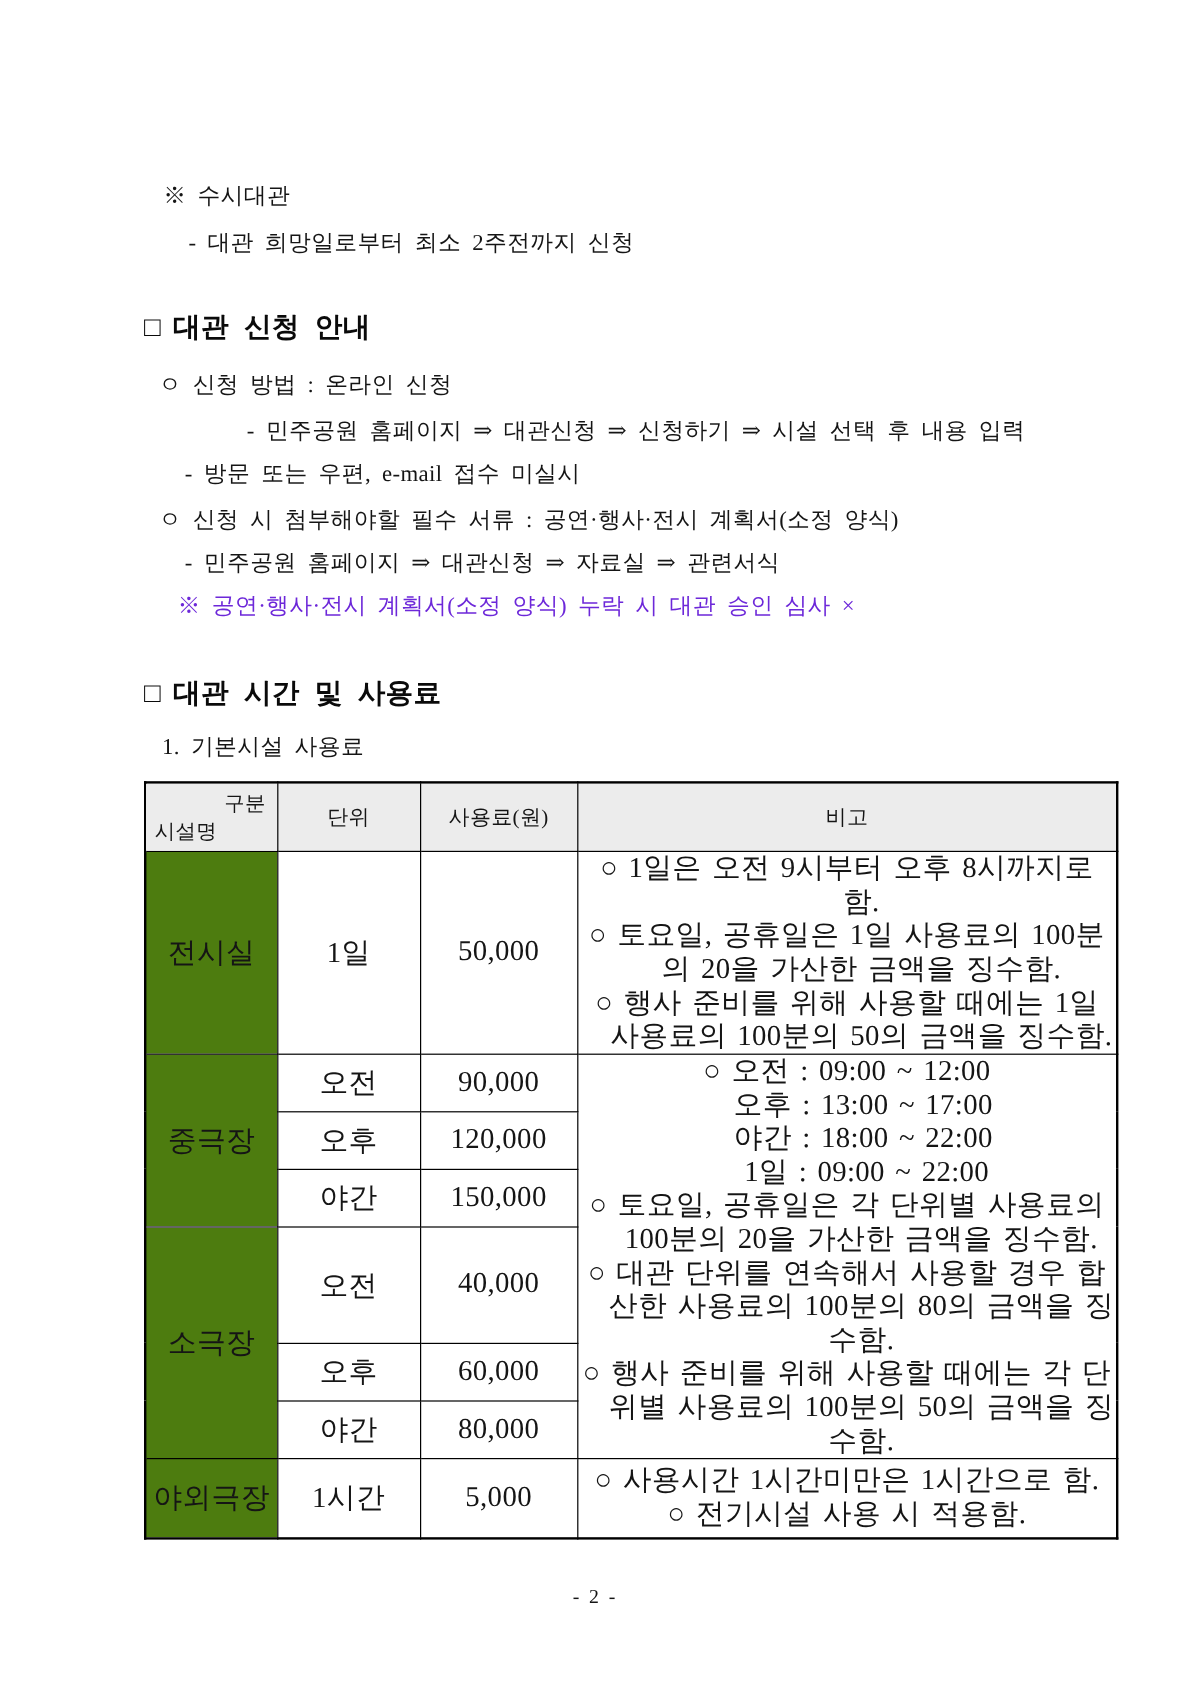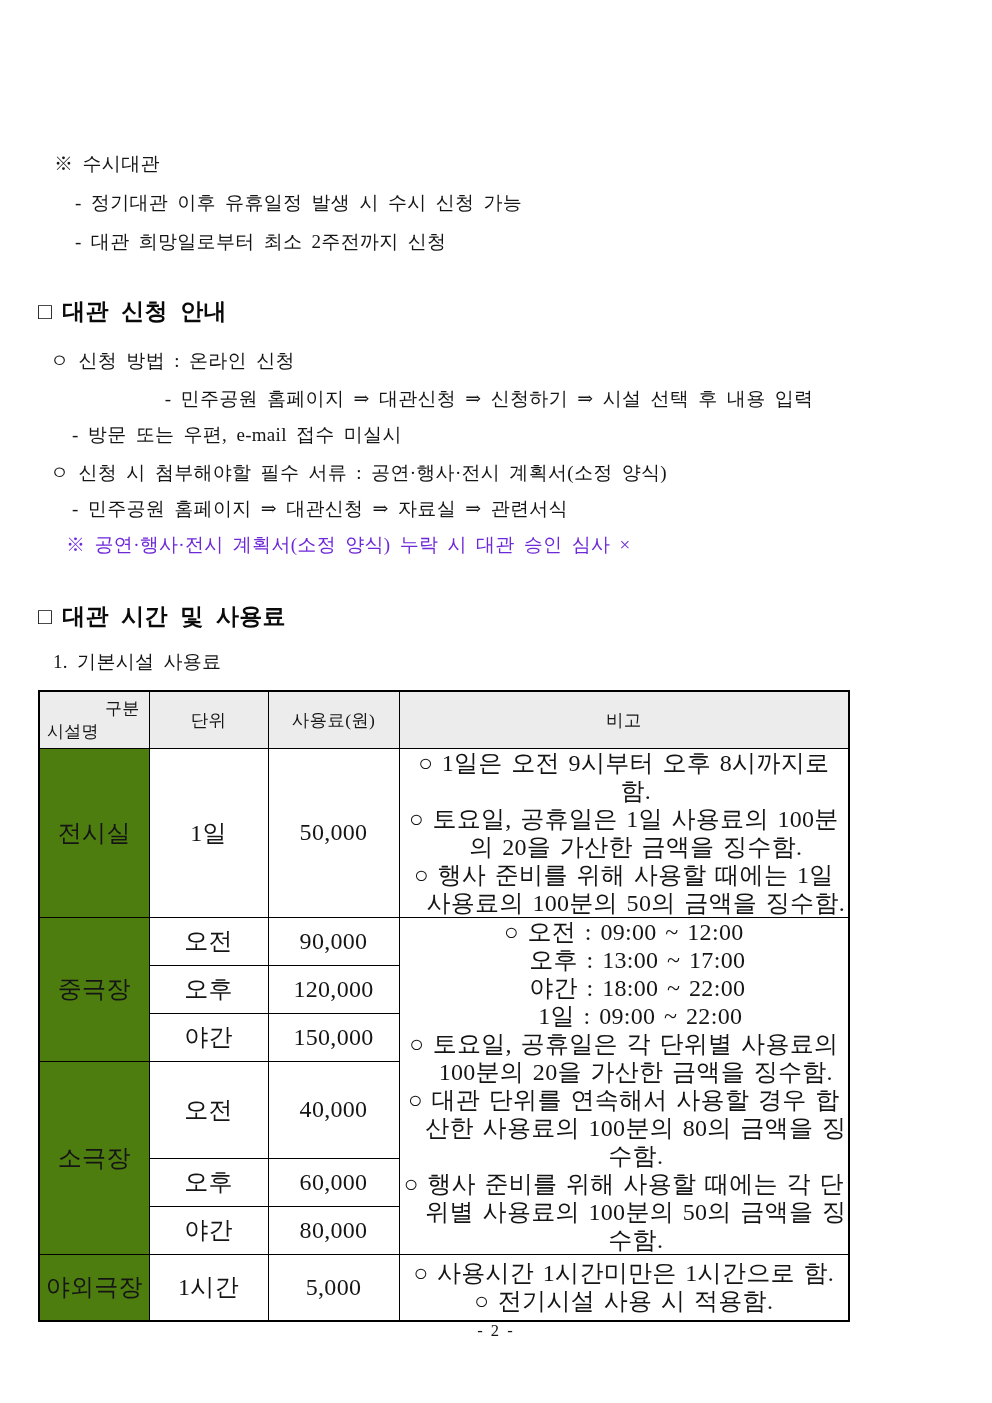--- a/index.html
+++ b/index.html
@@ -9,21 +9,21 @@
     background: #ffffff;
     color: #151515;
     font-family: "Liberation Serif", "DejaVu Serif", serif;
     letter-spacing: 0.3px;
   }
   .page {
     position: relative;
     width: 992px; height: 1403px;
     overflow: hidden;
   }
-  .content { padding: 152px 86px 0 38px; }
+  .content { padding: 152px 86px 0 120px; }
 
   
   .line { font-size: 19px; line-height: 24px; word-spacing: 0.22em; white-space: nowrap; }
   .notice-title { margin: 0 0 0 16px; }
   .notice-item  { margin: 15px 0 0 37px; }
   .notice-item:first-of-type { margin-top: 16px; }
 
   .sec-heading {
     font-family: "Liberation Sans", "DejaVu Sans", sans-serif;
     font-weight: bold;
@@ -103,21 +103,20 @@
   }
 </style>
 </head>
 <body>
 
 <div class="page">
   <div class="content">
 
     <div>
       <div class="line notice-title">※ 수시대관</div>
-      <div class="line notice-item">- 정기대관 이후 유휴일정 발생 시 수시 신청 가능</div>
       <div class="line notice-item">- 대관 희망일로부터 최소 2주전까지 신청</div>
     </div>
 
     <div>
       <div class="sec-heading"><span class="sq">□</span><span>대관 신청 안내</span></div>
       <div class="line item-o">ㅇ 신청 방법 : 온라인 신청</div>
       <div class="line sub-dash">- 민주공원 홈페이지 ⇒ 대관신청 ⇒ 신청하기 ⇒ 시설 선택 후 내용 입력</div>
       <div class="line sub-dash2">- 방문 또는 우편, e-mail 접수 미실시</div>
       <div class="line item-o2">ㅇ 신청 시 첨부해야할 필수 서류 : 공연·행사·전시 계획서(소정 양식)</div>
       <div class="line sub-dash2">- 민주공원 홈페이지 ⇒ 대관신청 ⇒ 자료실 ⇒ 관련서식</div>

